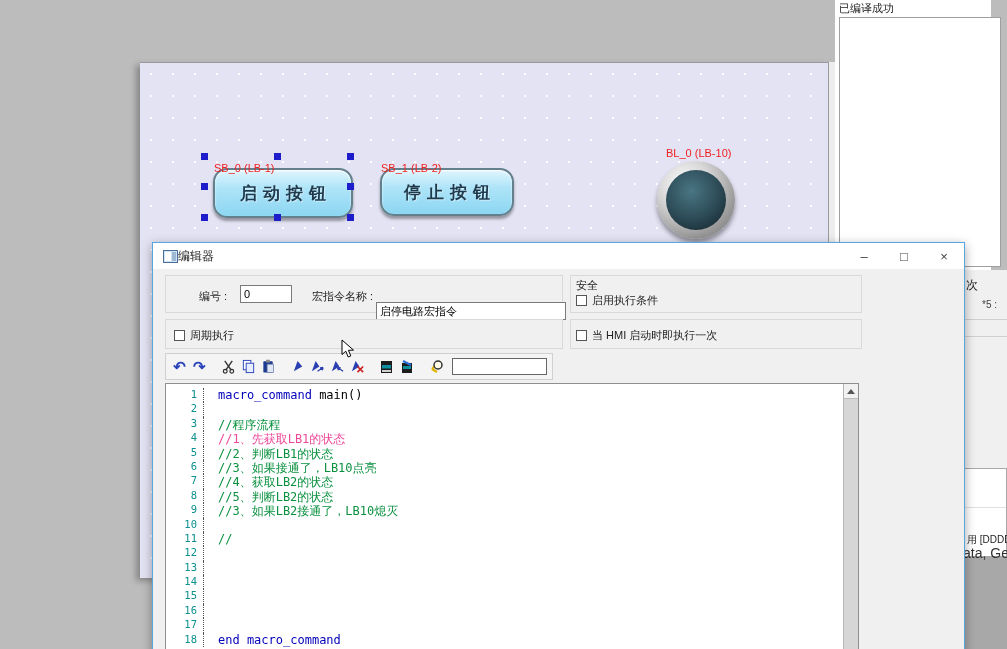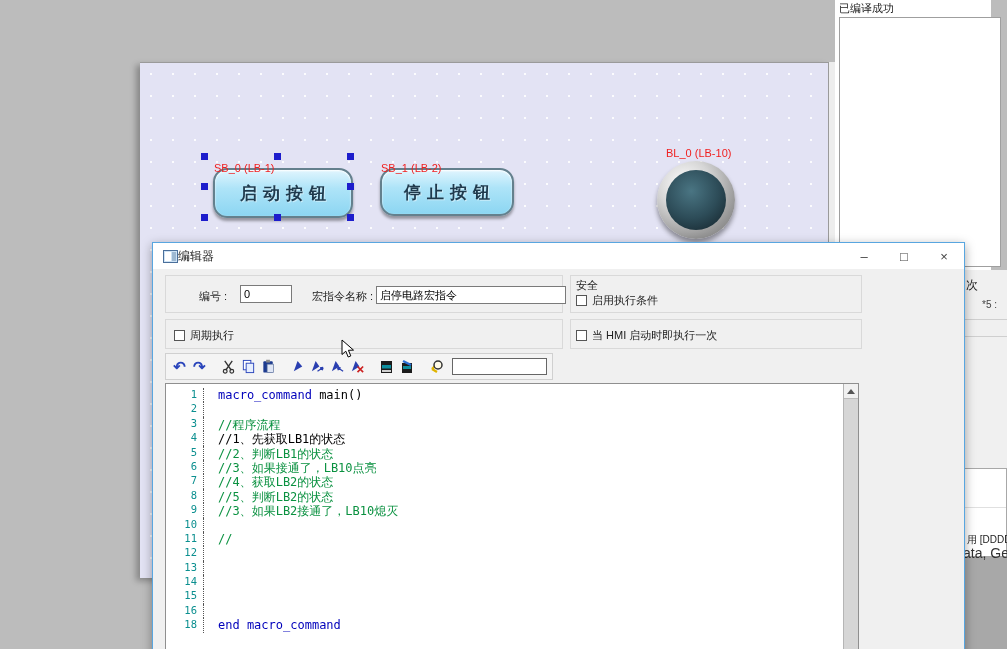--- a/index.html
+++ b/index.html
@@ -178,21 +178,21 @@
       <div class="tbtn">–</div>
       <div class="tbtn">□</div>
       <div class="tbtn">×</div>
     </div>
   </div>
 
   <div class="groupbox" style="left:12px; top:32px; width:398px; height:38px;">
     <div class="flabel" style="left:33px; top:13px;">编号 :</div>
     <input class="finput" style="left: 74px; top: 9px; width: 52px;" value="0">
     <div class="flabel" style="left:146px; top:13px;">宏指令名称 :</div>
-    <input class="finput" style="left: 210px; top: 10px; width: 190px;" value="启停电路宏指令">
+    <input class="finput" style="left: 210px; top: 26px; width: 190px;" value="启停电路宏指令">
   </div>
   <div class="groupbox" style="left:417px; top:32px; width:292px; height:38px;">
     <div class="flabel" style="left:5px; top:2px;">安全</div>
     <div class="cbrow" style="left:5px; top:17px;">
       <span class="cb"></span>
       <span>启用执行条件</span>
     </div>
   </div>
 
   <div class="groupbox" style="left:417px; top:76px; width:292px; height:30px;">
@@ -294,21 +294,21 @@
         <div class="code-row">
           <span class="ln">2</span>
           <span class="ct"></span>
         </div>
         <div class="code-row">
           <span class="ln">3</span>
           <span class="ct"><span style="color: rgb(10, 145, 64);">//程序流程</span></span>
         </div>
         <div class="code-row">
           <span class="ln">4</span>
-          <span class="ct"><span style="color: #000000;">//1、先获取LB1的状态</span></span>
+          <span class="ct"><span style="color: #ec4899;">//1、先获取LB1的状态</span></span>
         </div>
         <div class="code-row">
           <span class="ln">5</span>
           <span class="ct"><span style="color: rgb(10, 145, 64);">//2、判断LB1的状态</span></span>
         </div>
         <div class="code-row">
           <span class="ln">6</span>
           <span class="ct"><span style="color: rgb(10, 145, 64);">//3、如果接通了，LB10点亮</span></span>
         </div>
         <div class="code-row">
@@ -342,20 +342,24 @@
         <div class="code-row">
           <span class="ln">14</span>
           <span class="ct"></span>
         </div>
         <div class="code-row">
           <span class="ln">15</span>
           <span class="ct"></span>
         </div>
         <div class="code-row">
           <span class="ln">16</span>
+          <span class="ct"></span>
+        </div>
+        <div class="code-row">
+          <span class="ln">17</span>
           <span class="ct"></span>
         </div>
         <div class="code-row">
           <span class="ln">18</span>
           <span class="ct"><span style="color: rgb(0, 0, 187);">end macro_command</span></span>
         </div>
       </div>
     <div id="vscroll">
       <div id="scroll-up">
           <div class="tri"></div>

